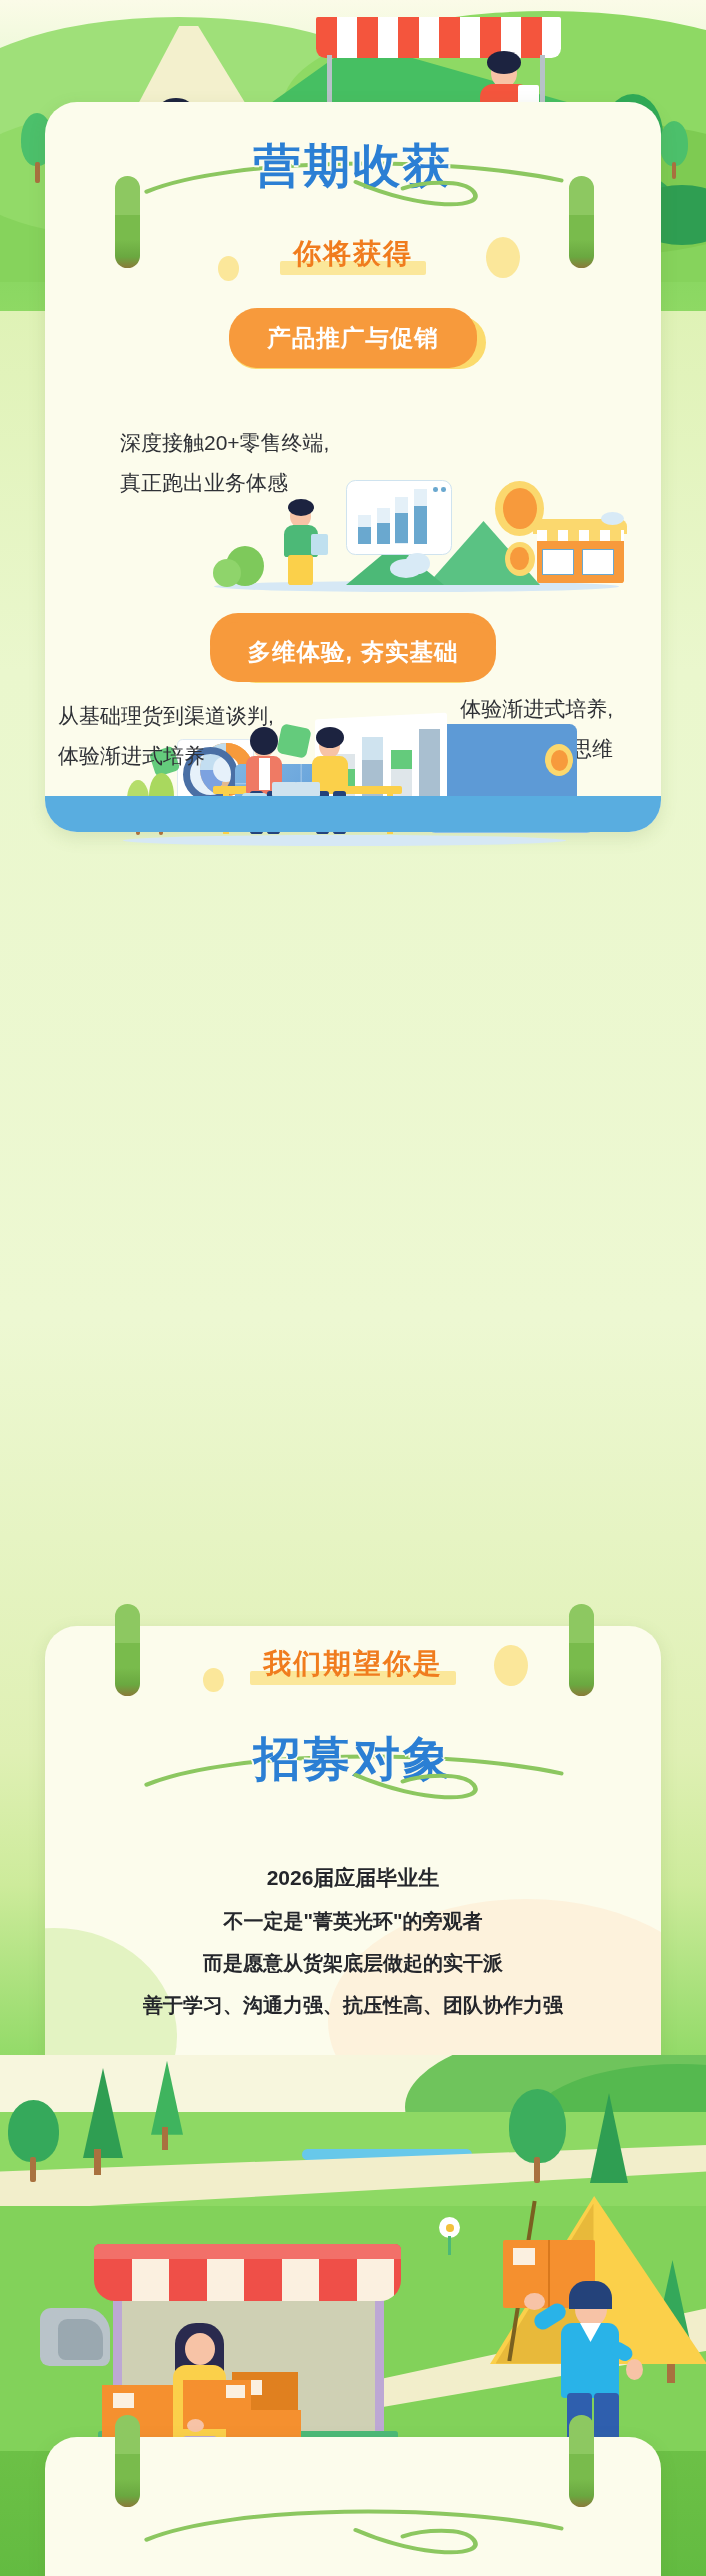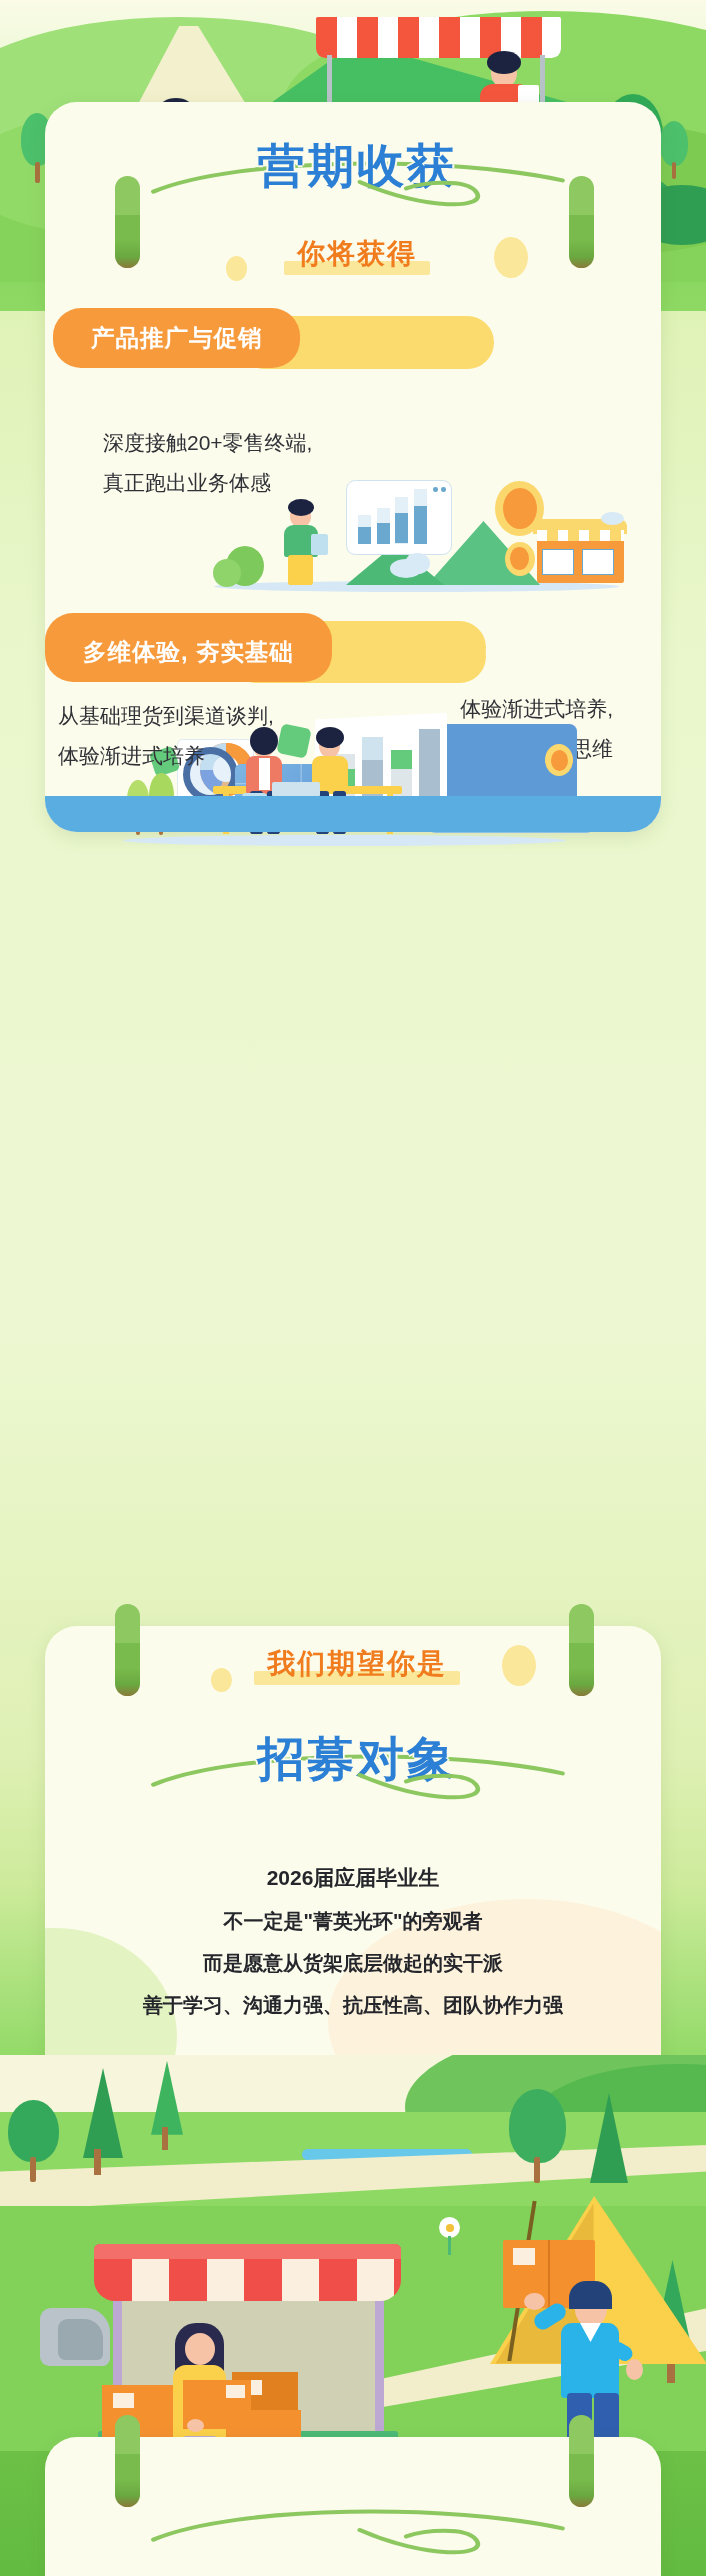--- a/index.html
+++ b/index.html
@@ -24,21 +24,21 @@
   .tree .crown { position:absolute; border-radius:50% 50% 45% 45%; }
   .tree .trunk { position:absolute; background:#a9713f; border-radius:1.9px; }
 
   
   .card {
     position:absolute; left:45px; width:616px;
     background:#fcfcec; border-radius:32px;
     box-shadow:0 5.7px 17px rgba(90,120,50,.14);
     overflow:hidden;
   }
-  .card-inner { position:relative; width:100%; height:100%;padding-left:8px; }
+  .card-inner { position:relative; width:100%; height:100%; }
   .clip {
     position:absolute; width:25.4px; height:81px; border-radius:12.3px;
     background:linear-gradient(180deg,#8dc861 0%,#8dc861 48%,#79bb4c 48%,#79bb4c 100%);
     z-index:5;
   }
   .clip:after{
     content:""; position:absolute; left:0; bottom:-11.3px; width:25.4px; height:28px;
     border-radius:0 0 12.3px 12.3px;
     background:linear-gradient(180deg,#79bb4c 0%,#6aa840 60%,#8a7a3a 100%);
   }
@@ -60,21 +60,21 @@
     padding:0 7.5px; z-index:3;
   }
   .sub-underline {
     position:absolute; left:-5.7px; right:-5.7px; bottom:-1.9px; height:14px;
     background:#fbe79a; border-radius:1.9px; z-index:-1;
   }
   .dot-sm { position:absolute; width:21px; height:24.5px; border-radius:50%; background:#fbe79a; }
   .dot-lg { position:absolute; width:34px; height:41px; border-radius:50%; background:#fbe79a; }
 
   
-  .pill-wrap { position:relative; text-align:left; }
+  .pill-wrap { position:relative; text-align:center; }
   .pill {
     position:relative; display:inline-block;
     background:#f79a3c; color:#ffffff; font-weight:bold; font-size:23.6px;
     letter-spacing:0.9px; padding:14px 38px; border-radius:28px; z-index:3;
   }
   .pill-shadow {
     position:absolute; background:#fbdb6d; border-radius:28px; z-index:2;
   }
 
   
@@ -210,21 +210,21 @@
         <div class="dot-sm" style="left:173px;top:21px;"></div>
         <div class="dot-lg" style="left:441px;top:1.9px;"></div>
         <span class="sub-title">你将获得<span class="sub-underline"></span></span>
       </div>
 
       <div class="pill-wrap" style="margin-top:28px;height:58px;">
         <div class="pill-shadow" style="left:185px;top:7.5px;width:256px;height:53px;"></div>
         <span class="pill">产品推广与促销</span>
       </div>
 
-      <div class="body-text" style="left:58px;top:281px;width:358px;">
+      <div class="body-text" style="left:75px;top:281px;width:358px;">
         <div>深度接触20+零售终端,</div>
         <div>真正跑出业务体感</div>
       </div>
 
       <div class="ill" style="left:160px;top:330px;width:443px;height:123px;">
         <div class="ground" style="left:9.4px;top:109px;width:405px;"></div>
 
         <div class="rect" style="left:222px;top:49px;width:113px;height:64px;background:#5ac283;clip-path:polygon(50% 0,100% 100%,0 100%);"></div>
         <div class="rect" style="left:141px;top:72px;width:98px;height:41px;background:#4cb977;clip-path:polygon(50% 0,100% 100%,0 100%);"></div>
 

